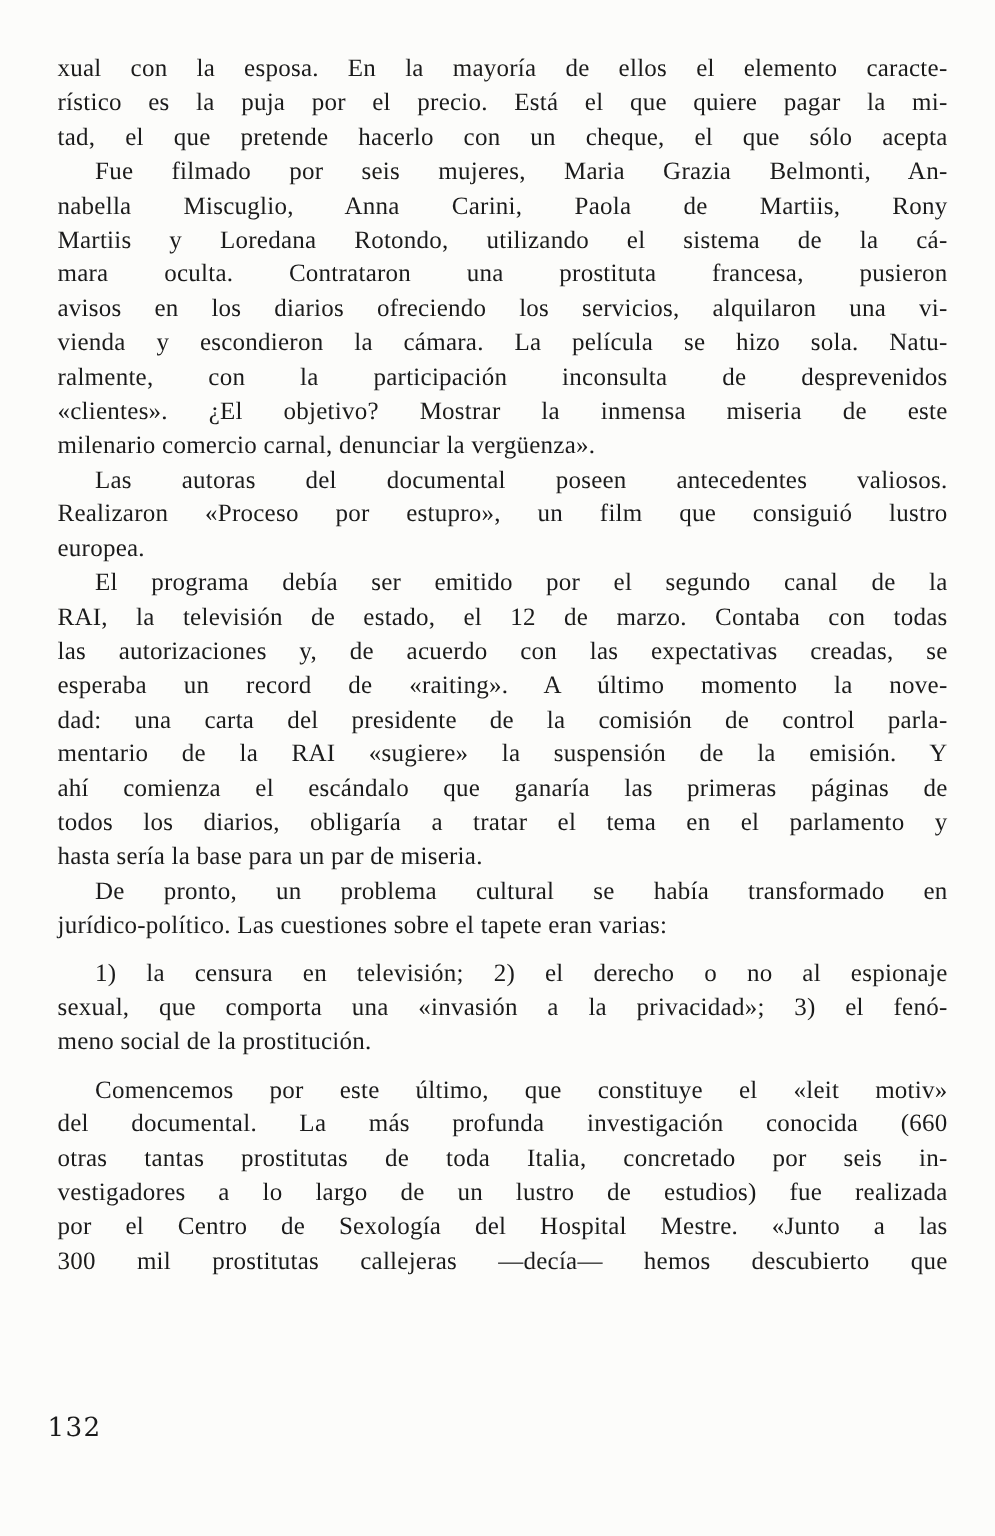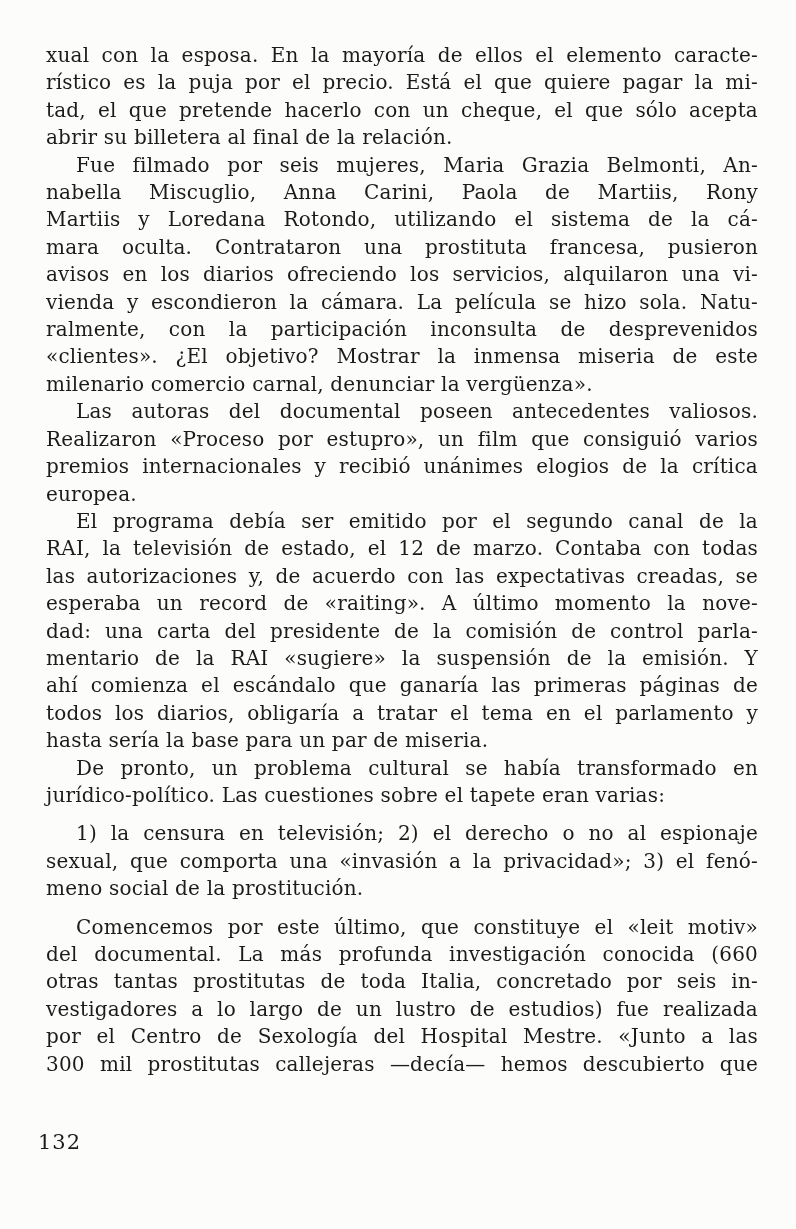--- a/index.html
+++ b/index.html
@@ -19,20 +19,21 @@
     inset: 0;
   }
   .text-block {
     position: absolute;
     left: 46px;
     top: 42px;
     width: 712px;
     font-size: 20px;
     line-height: 27.4px;
     letter-spacing: 0.2px;
+    font-family: Liberation Serif, serif;
   }
   .para {
     margin: 0;
     padding: 0;
   }
   .para.gap {
     margin-top: 11px;
   }
   .line {
     text-align: justify;
@@ -55,37 +56,35 @@
 </style>
 </head>
 <body style="background: rgb(252, 252, 250); color: rgb(27, 27, 27);">
 
 <div class="scan-page">
   <div class="text-block">
       <div class="para">
         <div class="line">xual con la esposa. En la mayoría de ellos el elemento caracte-</div>
         <div class="line">rístico es la puja por el precio. Está el que quiere pagar la mi-</div>
         <div class="line">tad, el que pretende hacerlo con un cheque, el que sólo acepta</div>
-        <div class="line last">abrir su billetera al final de la relación.</div>
       </div>
       <div class="para">
         <div class="line indent">Fue filmado por seis mujeres, Maria Grazia Belmonti, An-</div>
         <div class="line">nabella Miscuglio, Anna Carini, Paola de Martiis, Rony</div>
         <div class="line">Martiis y Loredana Rotondo, utilizando el sistema de la cá-</div>
         <div class="line">mara oculta. Contrataron una prostituta francesa, pusieron</div>
         <div class="line">avisos en los diarios ofreciendo los servicios, alquilaron una vi-</div>
         <div class="line">vienda y escondieron la cámara. La película se hizo sola. Natu-</div>
         <div class="line">ralmente, con la participación inconsulta de desprevenidos</div>
         <div class="line">«clientes». ¿El objetivo? Mostrar la inmensa miseria de este</div>
         <div class="line last">milenario comercio carnal, denunciar la vergüenza».</div>
       </div>
       <div class="para">
         <div class="line indent">Las autoras del documental poseen antecedentes valiosos.</div>
-        <div class="line">Realizaron «Proceso por estupro», un film que consiguió varios</div>
-        <div class="line">premios internacionales y recibió unánimes elogios de la crítica</div>
+        <div class="line">Realizaron «Proceso por estupro», un film que consiguió lustro</div>
         <div class="line last">europea.</div>
       </div>
       <div class="para">
         <div class="line indent">El programa debía ser emitido por el segundo canal de la</div>
         <div class="line">RAI, la televisión de estado, el 12 de marzo. Contaba con todas</div>
         <div class="line">las autorizaciones y, de acuerdo con las expectativas creadas, se</div>
         <div class="line">esperaba un record de «raiting». A último momento la nove-</div>
         <div class="line">dad: una carta del presidente de la comisión de control parla-</div>
         <div class="line">mentario de la RAI «sugiere» la suspensión de la emisión. Y</div>
         <div class="line">ahí comienza el escándalo que ganaría las primeras páginas de</div>

